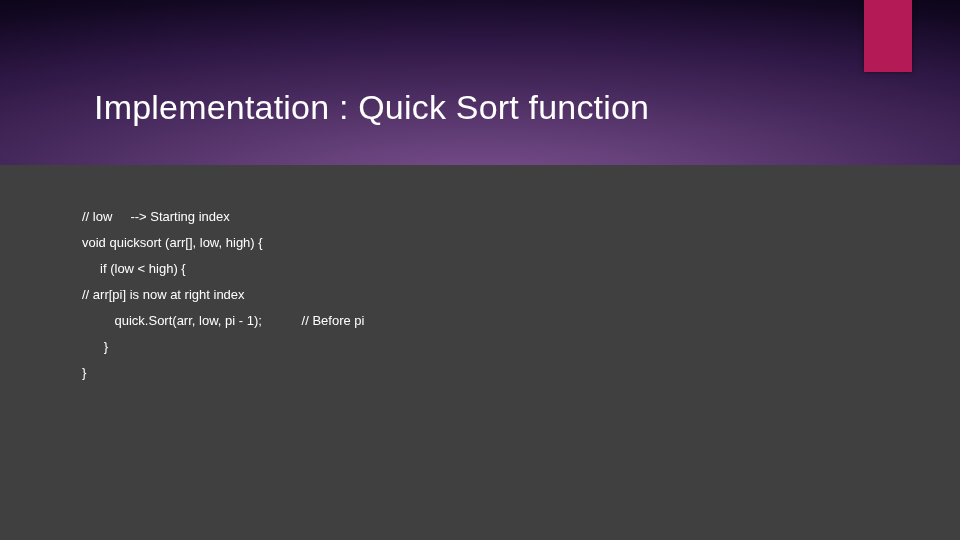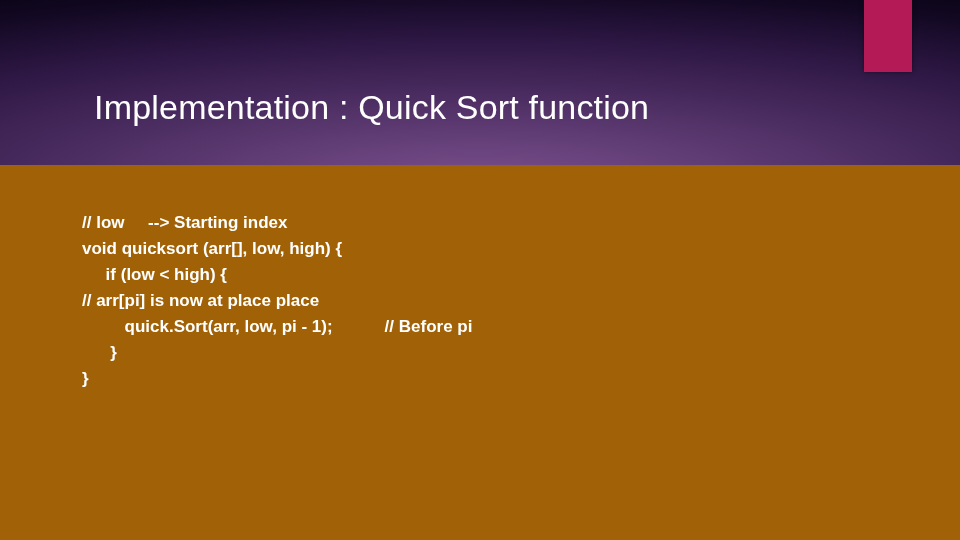--- a/index.html
+++ b/index.html
@@ -8,21 +8,21 @@
     width: 960px;
     height: 540px;
     background: #000;
     font-family: Arial, "Helvetica Neue", Helvetica, sans-serif;
     overflow: hidden;
   }
   .slide {
     position: relative;
     width: 960px;
     height: 540px;
-    background: #a16207;
+    background: #404040;
   }
   .header-band {
     position: absolute;
     left: 0;
     top: 0;
     width: 960px;
     height: 165px;
     background: radial-gradient(ellipse 120% 140% at 50% 110%,
                 #7a4f8c 0%,
                 #5f3c74 22%,
@@ -45,40 +45,40 @@
     left: 94px;
     top: 88px;
     font-size: 34px;
     font-weight: 400;
     color: #ffffff;
     letter-spacing: 0.2px;
   }
   .code-block {
     position: absolute;
     left: 82px;
-    top: 210px;
+    top: 204px;
     color: #ffffff;
-    font-size: 17px;
+    font-size: 13px;
     line-height: 26px;
-    font-weight: 700;
+    font-weight: 400;
   }
   .code-block div {
     white-space: pre;
   }
 </style>
 </head>
 <body>
 
 <div class="slide">
   <div class="header-band"></div>
   <div class="accent-tab"></div>
   <div class="title">Implementation : Quick Sort function</div>
 
   <div class="code-block">
     <div>// low     --&gt; Starting index</div>
     <div>void quicksort (arr[], low, high) {</div>
     <div>     if (low &lt; high) {</div>
-    <div>// arr[pi] is now at place place</div>
+    <div>// arr[pi] is now at right index</div>
     <div>         quick.Sort(arr, low, pi - 1);           // Before pi</div>
     <div>      }</div>
     <div>}</div>
   </div>
 </div>
 
 </body></html>

